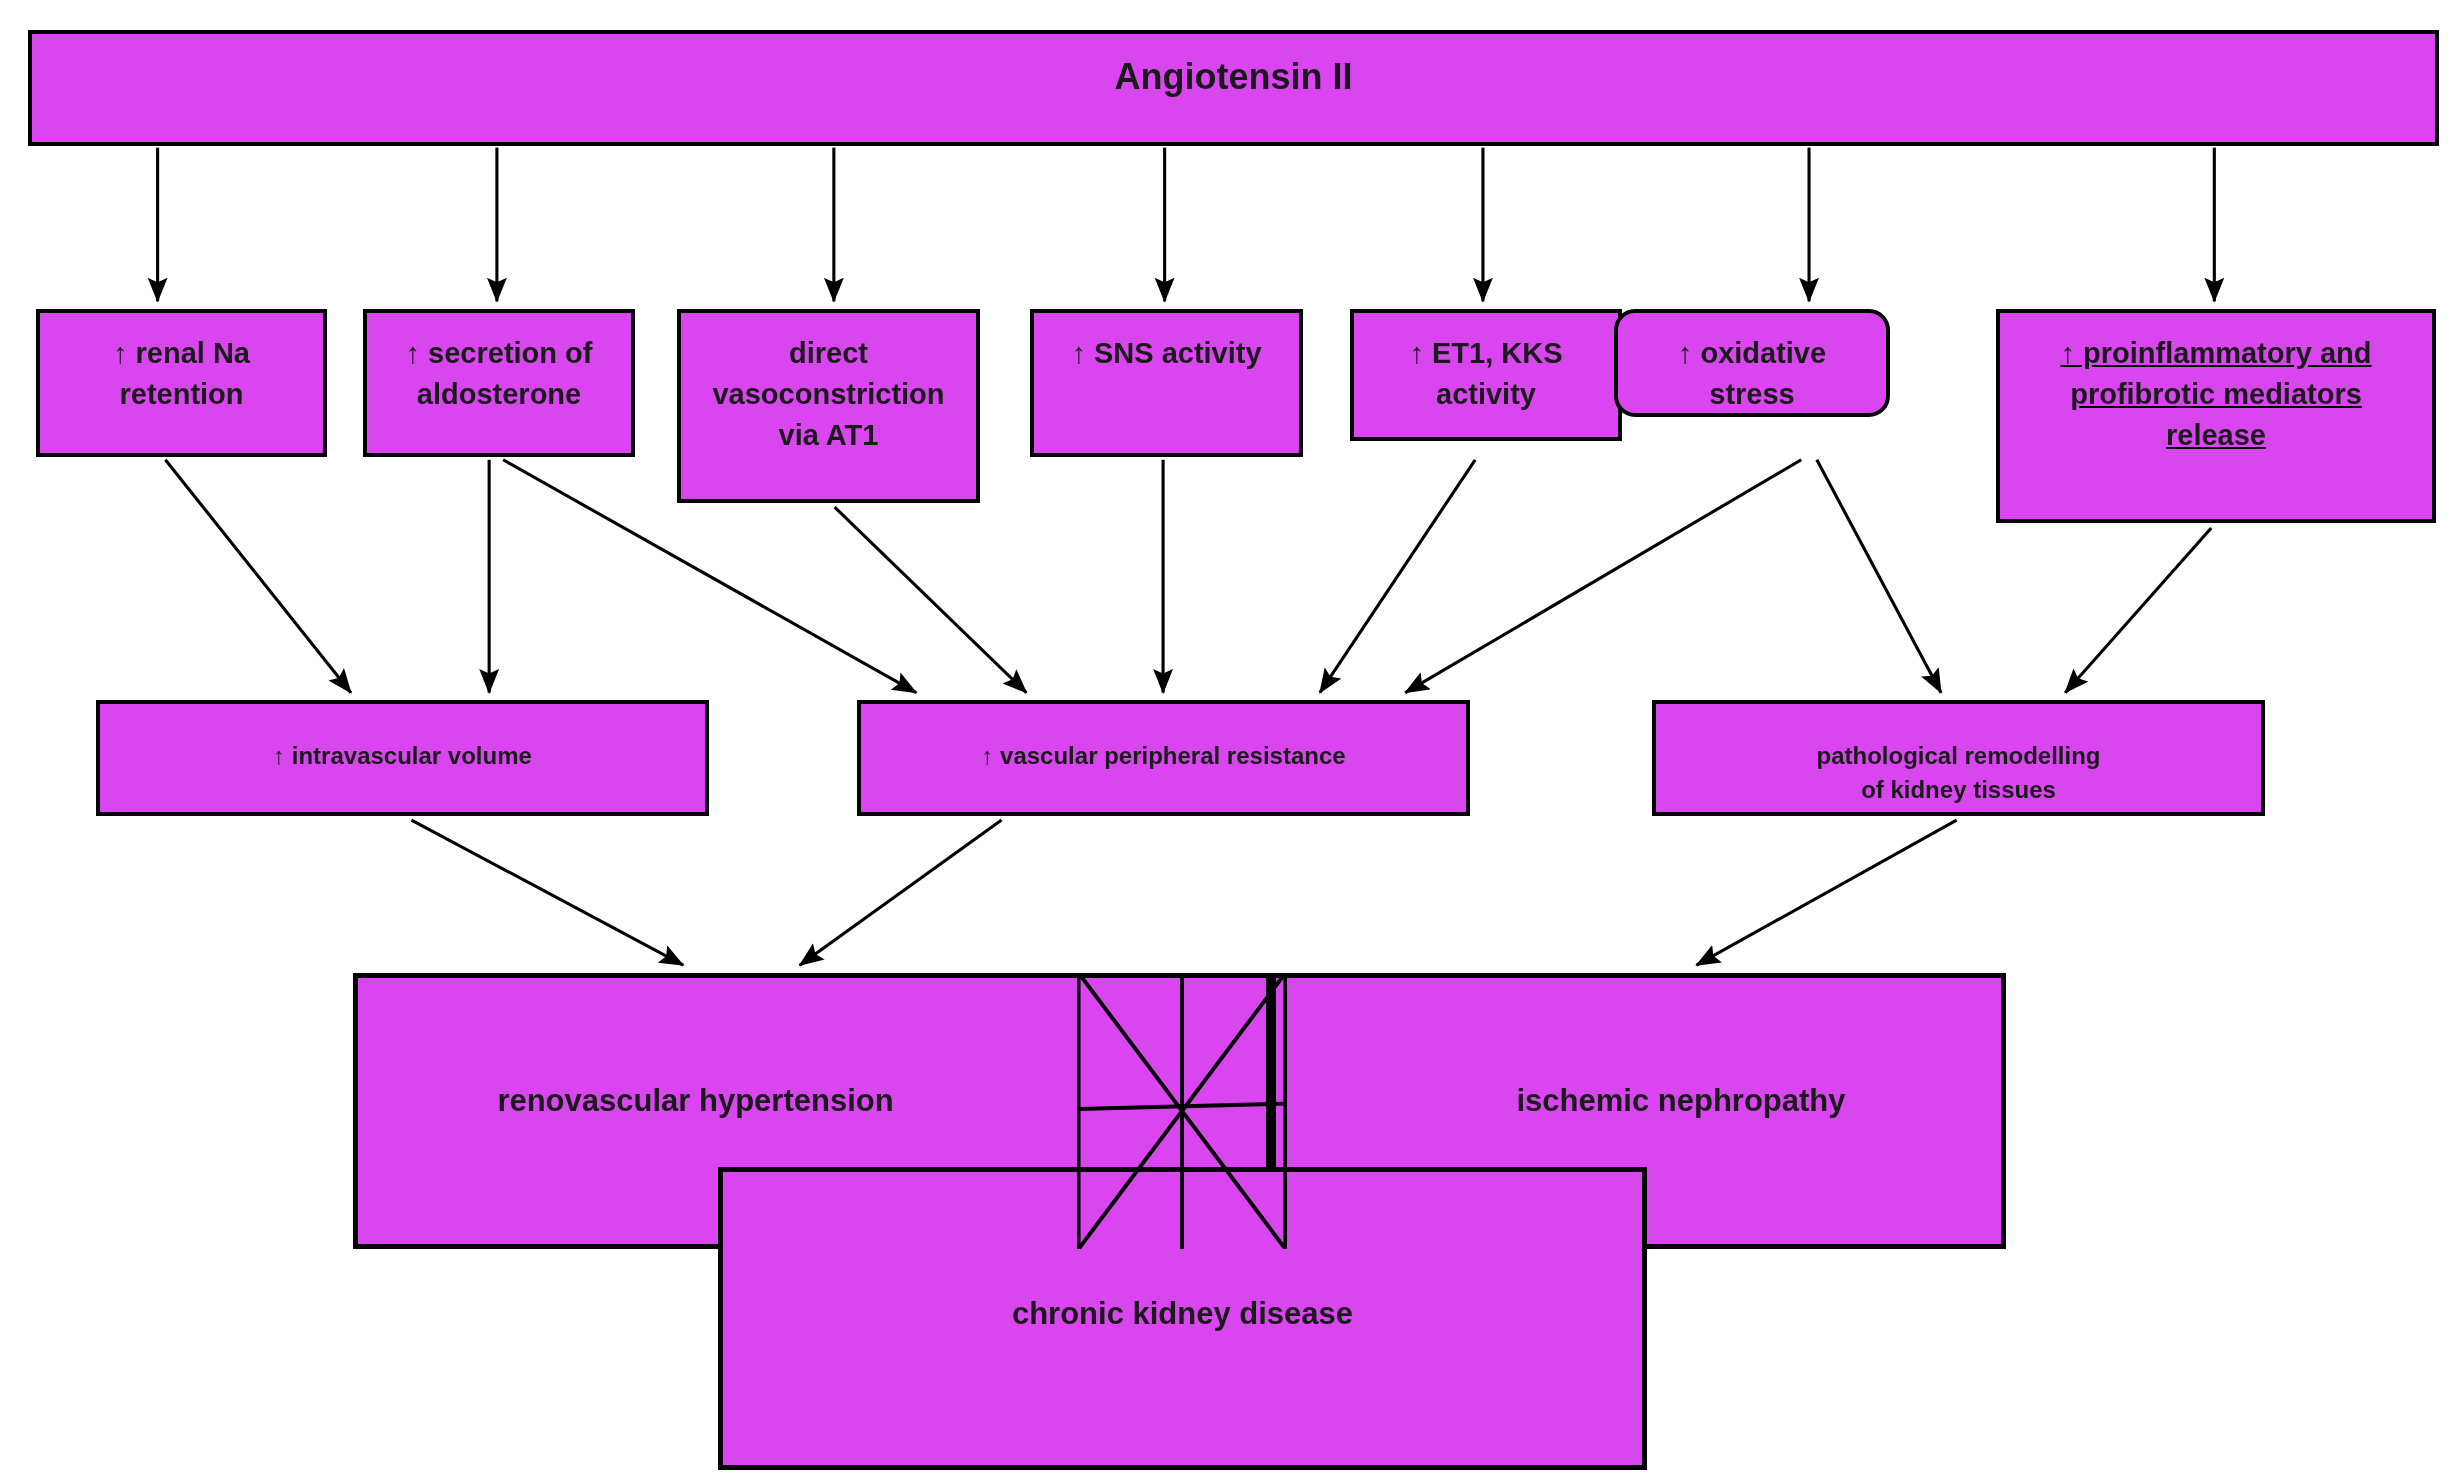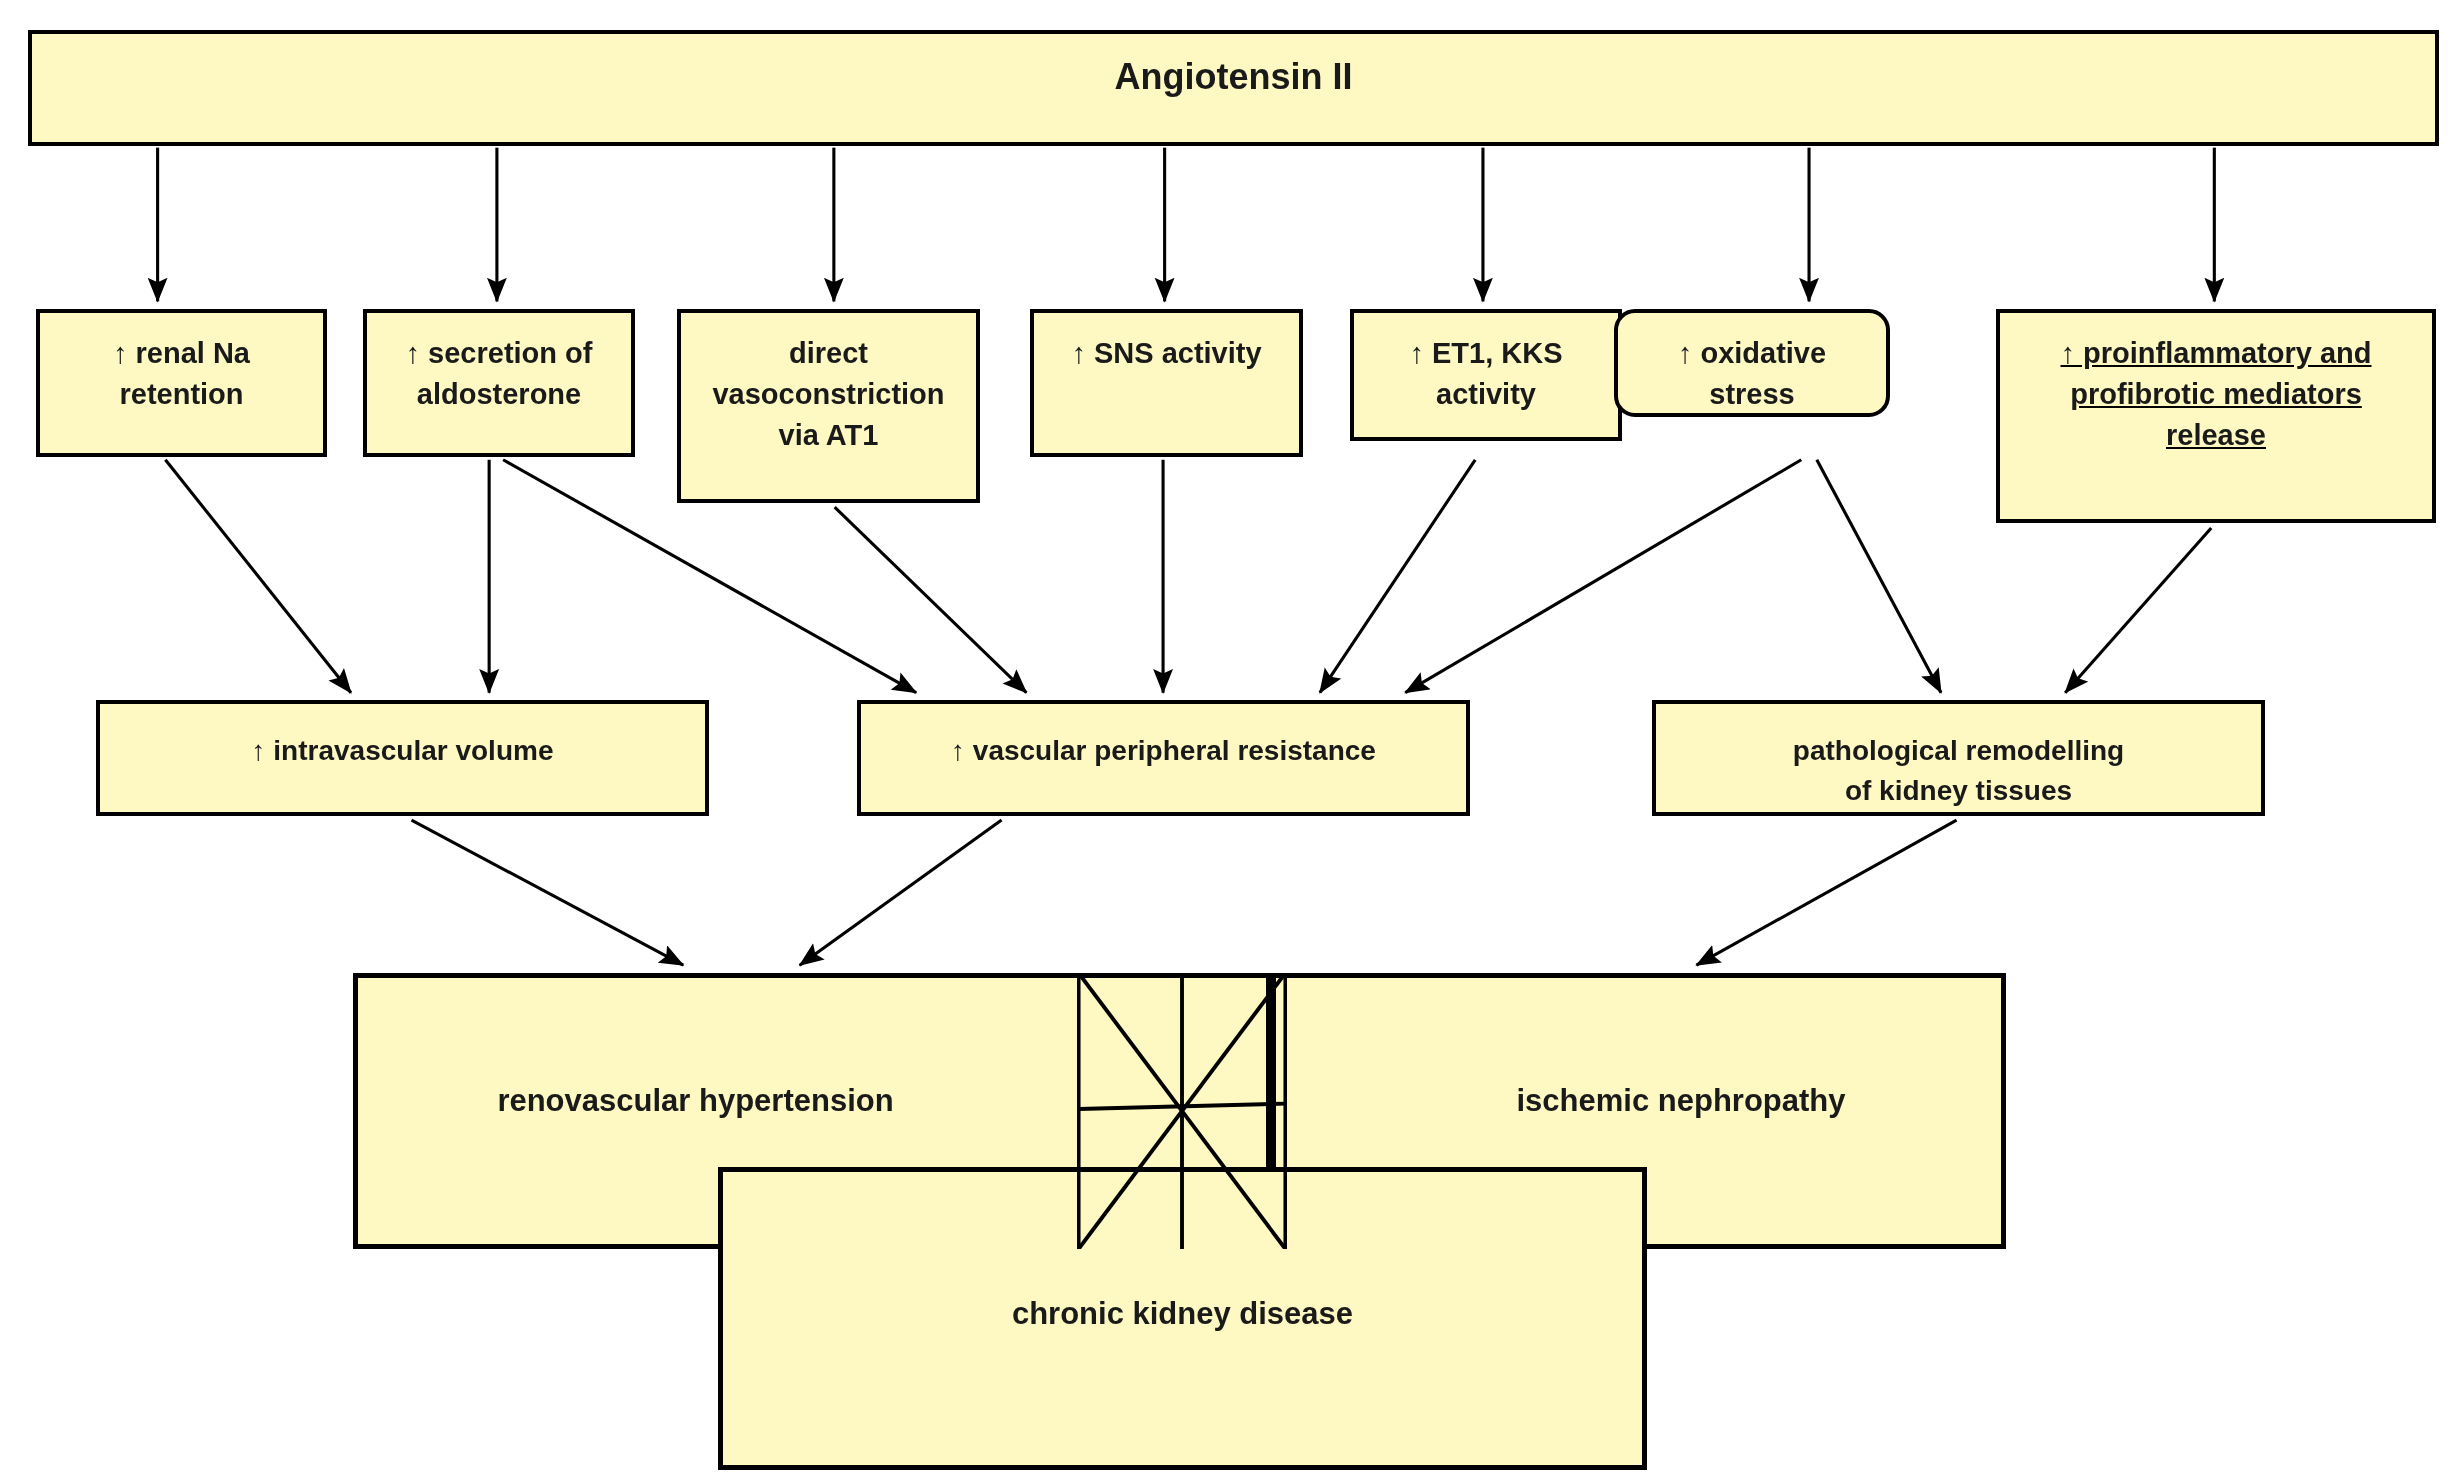--- a/index.html
+++ b/index.html
@@ -19,21 +19,21 @@
     position: absolute;
     top: 0; left: 0;
     width: 2462px;
     height: 1477px;
     pointer-events: none;
     z-index: 1;
   }
   .node {
     position: absolute;
     box-sizing: border-box;
-    background: #fef9c3;
+    background: #d946ef;
     border: 4.7px solid #000000;
     display: flex;
     align-items: flex-start;
     justify-content: center;
     text-align: center;
     z-index: 2;
   }
   .node .lbl {
     display: block;
     width: 100%;
@@ -50,21 +50,21 @@
   .tier1 .lbl { font-size: 29px; padding-top: 20px; }
   #node-na        { left: 36px;   top: 309px; width: 291px; height: 148px; }
   #node-aldo      { left: 363px;  top: 309px; width: 272px; height: 148px; }
   #node-vasocon   { left: 677px;  top: 309px; width: 303px; height: 194px; }
   #node-sns       { left: 1030px; top: 309px; width: 273px; height: 148px; }
   #node-et1       { left: 1350px; top: 309px; width: 272px; height: 132px; }
   #node-oxid      { left: 1614px; top: 309px; width: 276px; height: 108px; border-radius: 21px; }
   #node-proinf    { left: 1996px; top: 309px; width: 440px; height: 214px; text-decoration: underline; }
 
   
-  .tier2 .lbl { font-size: 28px; padding-top: 27px; }
+  .tier2 .lbl { font-size: 24px; padding-top: 35px; }
   #node-volume    { left: 96px;  top: 700px; width: 613px; height: 116px; }
   #node-resist    { left: 857px; top: 700px; width: 613px; height: 116px; }
   #node-remodel   { left: 1652px; top: 700px; width: 613px; height: 116px; }
 
   
   .tier3 { border-width: 5.4px; }
   .tier3 .lbl { font-size: 31px; }
   #node-rvht  { left: 353px;  top: 973px; width: 918px; height: 276px; z-index: 3; }
   #node-rvht .lbl  { padding-top: 101px; padding-right: 233px; }
   #node-ischem{ left: 1271px; top: 973px; width: 735px; height: 276px; z-index: 3; }

